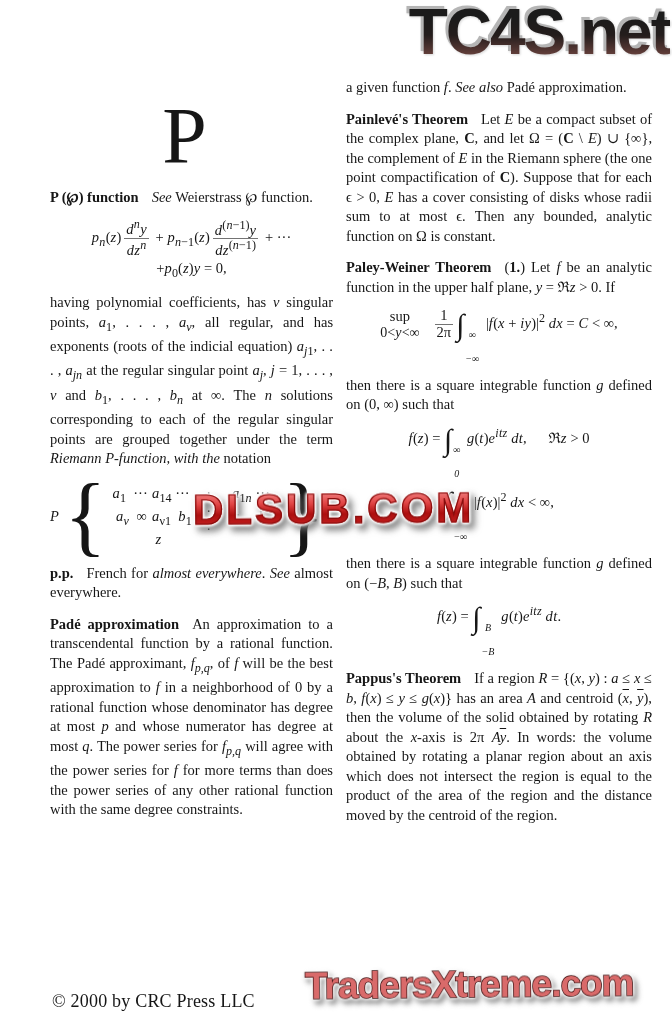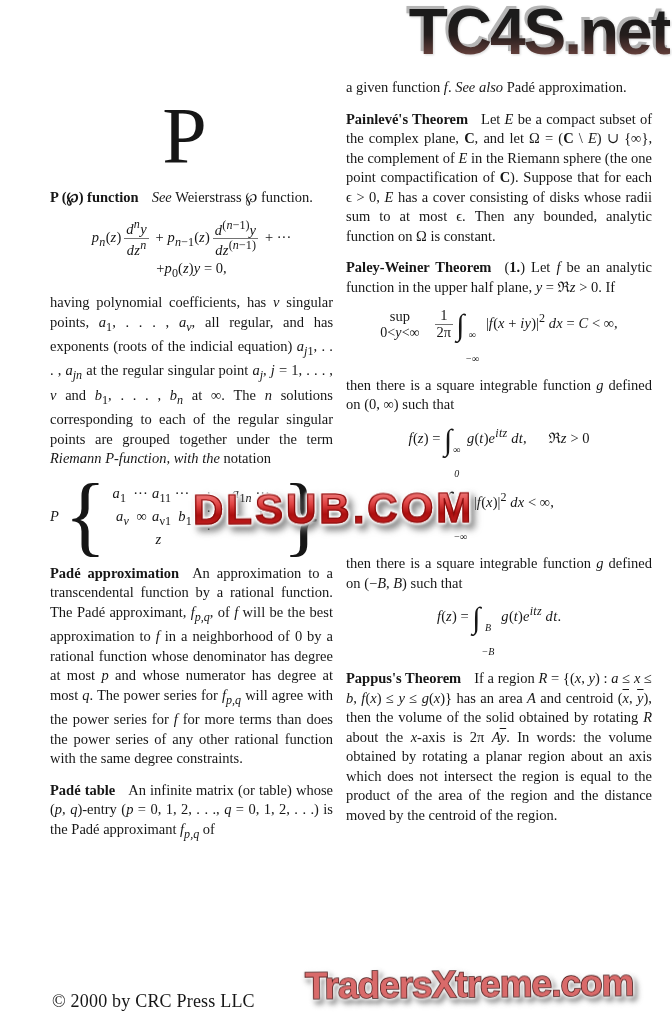--- a/index.html
+++ b/index.html
@@ -72,29 +72,29 @@
 <div class="col" id="left-col">
     <div class="dropcap">P</div>
     <div class="entry"><b class="term">P (℘) function</b><span><i>See</i> Weierstrass ℘ function.</span></div>
     <div class="formula"><span class="mline"><i>p<sub>n</sub></i>(<i>z</i>)<span class="frac"><span class="num"><i>d<sup>n</sup>y</i></span><span class="den"><i>dz<sup>n</sup></i></span></span> + <i>p</i><sub><i>n</i>−1</sub>(<i>z</i>)<span class="frac"><span class="num"><i>d</i><sup>(<i>n</i>−1)</sup><i>y</i></span><span class="den"><i>dz</i><sup>(<i>n</i>−1)</sup></span></span> + ···</span><br><span class="mline2">+<i>p</i><sub>0</sub>(<i>z</i>)<i>y</i> = 0,</span></div>
     <div class="para">having polynomial coefficients, has <i>ν</i> singular points, <i>a</i><sub>1</sub>, . . . , <i>a<sub>ν</sub></i>, all regular, and has exponents (roots of the indicial equation) <i>a</i><sub><i>j</i>1</sub>, . . . , <i>a</i><sub><i>jn</i></sub> at the regular singular point <i>a<sub>j</sub></i>, <i>j</i> = 1, . . . , <i>ν</i> and <i>b</i><sub>1</sub>, . . . , <i>b<sub>n</sub></i> at ∞. The <i>n</i> solutions corresponding to each of the regular singular points are grouped together under the term <i>Riemann P-function, with the</i> notation</div>
     <div class="formula"><span class="pmatrix">
         <span class="pletter"><i>P</i></span>
         <span class="brace">{</span>
         <span class="mrows">
           <span class="mrow"><i>a</i><sub>1</sub> &nbsp;··· &nbsp;<i>a<sub>ν</sub></i> &nbsp;∞</span>
-          <span class="mrow"><i>a</i><sub>11</sub> ··· <i>a</i><sub>ν1</sub> &nbsp;<i>b</i><sub>1</sub> &nbsp;<i>z</i></span>
+          <span class="mrow"><i>a</i><sub>14</sub> ··· <i>a</i><sub>ν1</sub> &nbsp;<i>b</i><sub>1</sub> &nbsp;<i>z</i></span>
           <span class="mrow">&nbsp;· &nbsp;· &nbsp;·</span>
           <span class="mrow"><i>a</i><sub>1<i>n</i></sub> ··· <i>a</i><sub>ν<i>n</i></sub> &nbsp;<i>b<sub>n</sub></i></span>
         </span>
         <span class="brace">}</span>
         <span class="mdot">.</span>
       </span></div>
+    <div class="entry"><b class="term">p.p.</b><span>French for <i>almost everywhere</i>. <i>See</i> almost everywhere.</span></div>
     <div class="entry"><b class="term">Padé approximation</b><span>An approximation to a transcendental function by a rational function. The Padé approximant, <i>f<sub>p,q</sub></i>, of <i>f</i> will be the best approximation to <i>f</i> in a neighborhood of 0 by a rational function whose denominator has degree at most <i>p</i> and whose numerator has degree at most <i>q</i>. The power series for <i>f<sub>p,q</sub></i> will agree with the power series for <i>f</i> for more terms than does the power series of any other rational function with the same degree constraints.</span></div>
-    <div class="entry"><b class="term">Padé table</b><span>An infinite matrix (or table) whose (<i>p</i>, <i>q</i>)-entry (<i>p</i> = 0, 1, 2, . . ., <i>q</i> = 0, 1, 2, . . .) is the Padé approximant <i>f<sub>p,q</sub></i> of</span></div>
   </div>
 <div class="col" id="right-col">
     <div class="para">a given function <i>f</i>. <i>See also</i> Padé approximation.</div>
     <div class="entry"><b class="term">Painlevé's Theorem</b><span>Let <i>E</i> be a compact subset of the complex plane, <b>C</b>, and let Ω = (<b>C</b> \ <i>E</i>) ∪ {∞}, the complement of <i>E</i> in the Riemann sphere (the one point compactification of <b>C</b>). Suppose that for each ϵ &gt; 0, <i>E</i> has a cover consisting of disks whose radii sum to at most ϵ. Then any bounded, analytic function on Ω is constant.</span></div>
     <div class="entry"><b class="term">Paley-Weiner Theorem</b><span>(<b>1.</b>) Let <i>f</i> be an analytic function in the upper half plane, <i>y</i> = ℜ<i>z</i> &gt; 0. If</span></div>
     <div class="formula"><span class="supwrap">
         <span class="supop">sup</span>
         <span class="suplim">0&lt;<i>y</i>&lt;∞</span>
       </span><span class="frac"><span class="num">1</span><span class="den">2π</span></span><span class="bigint">∫</span><span class="intlims">
         <span>∞</span>

